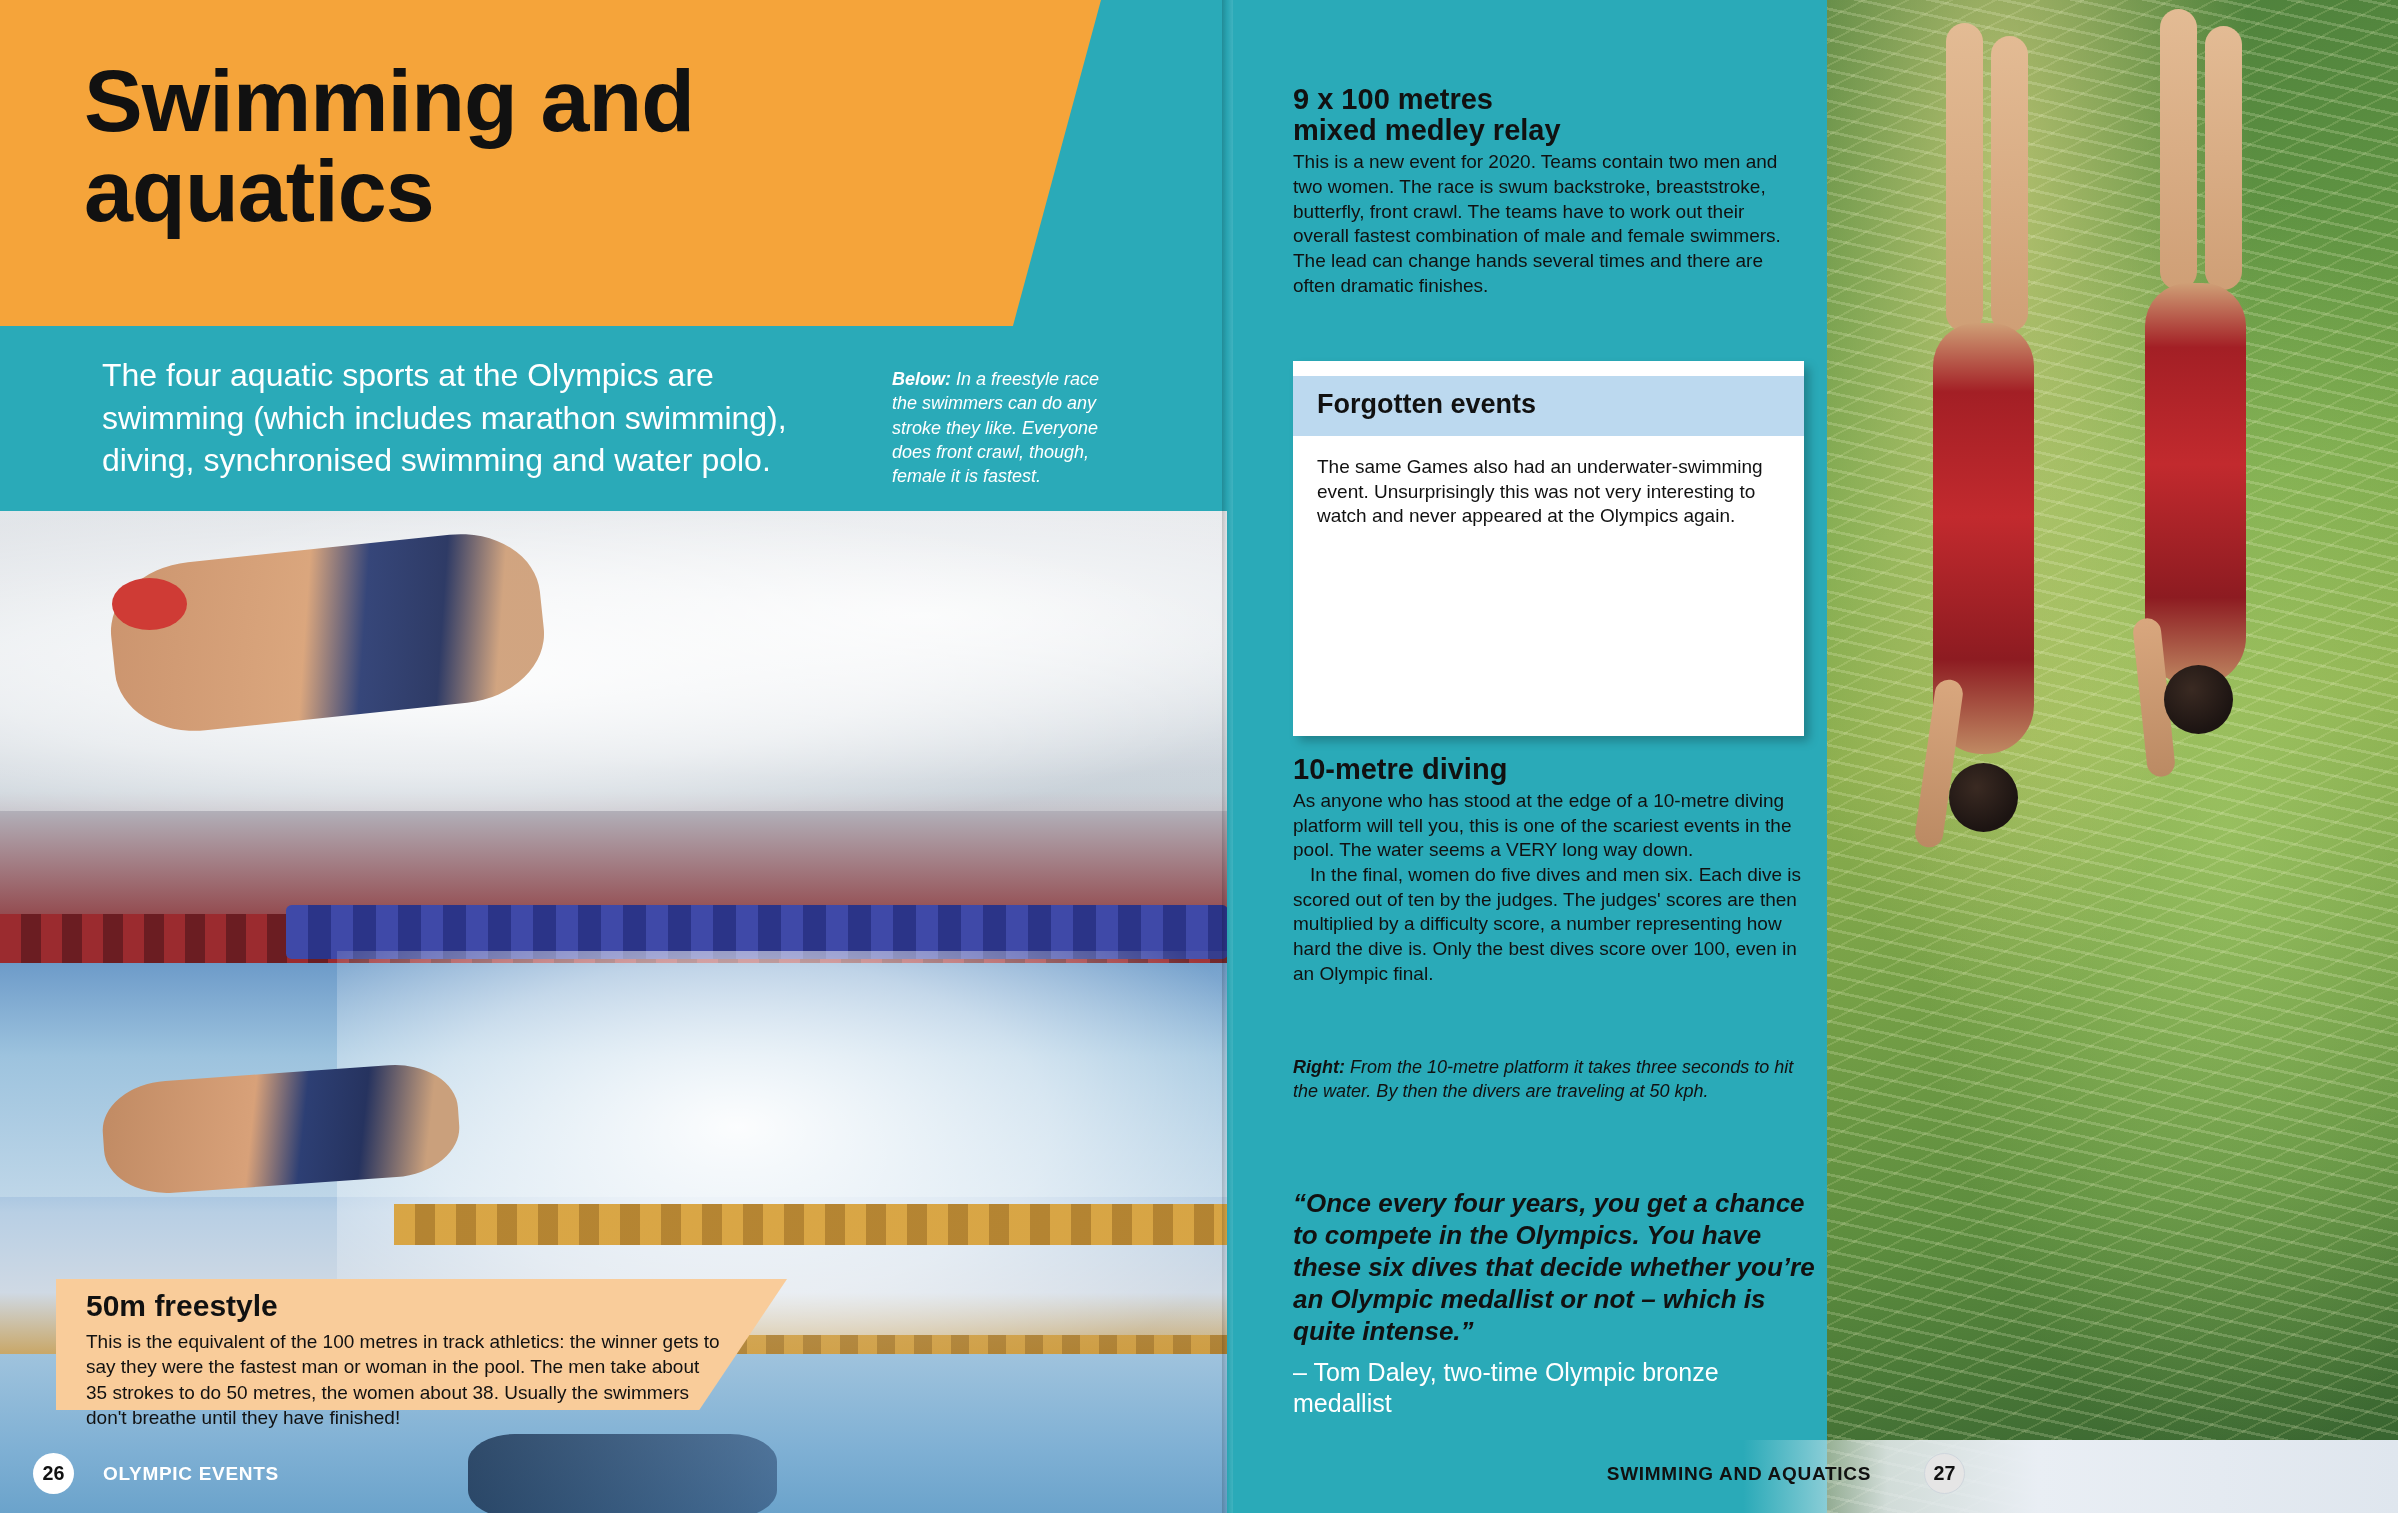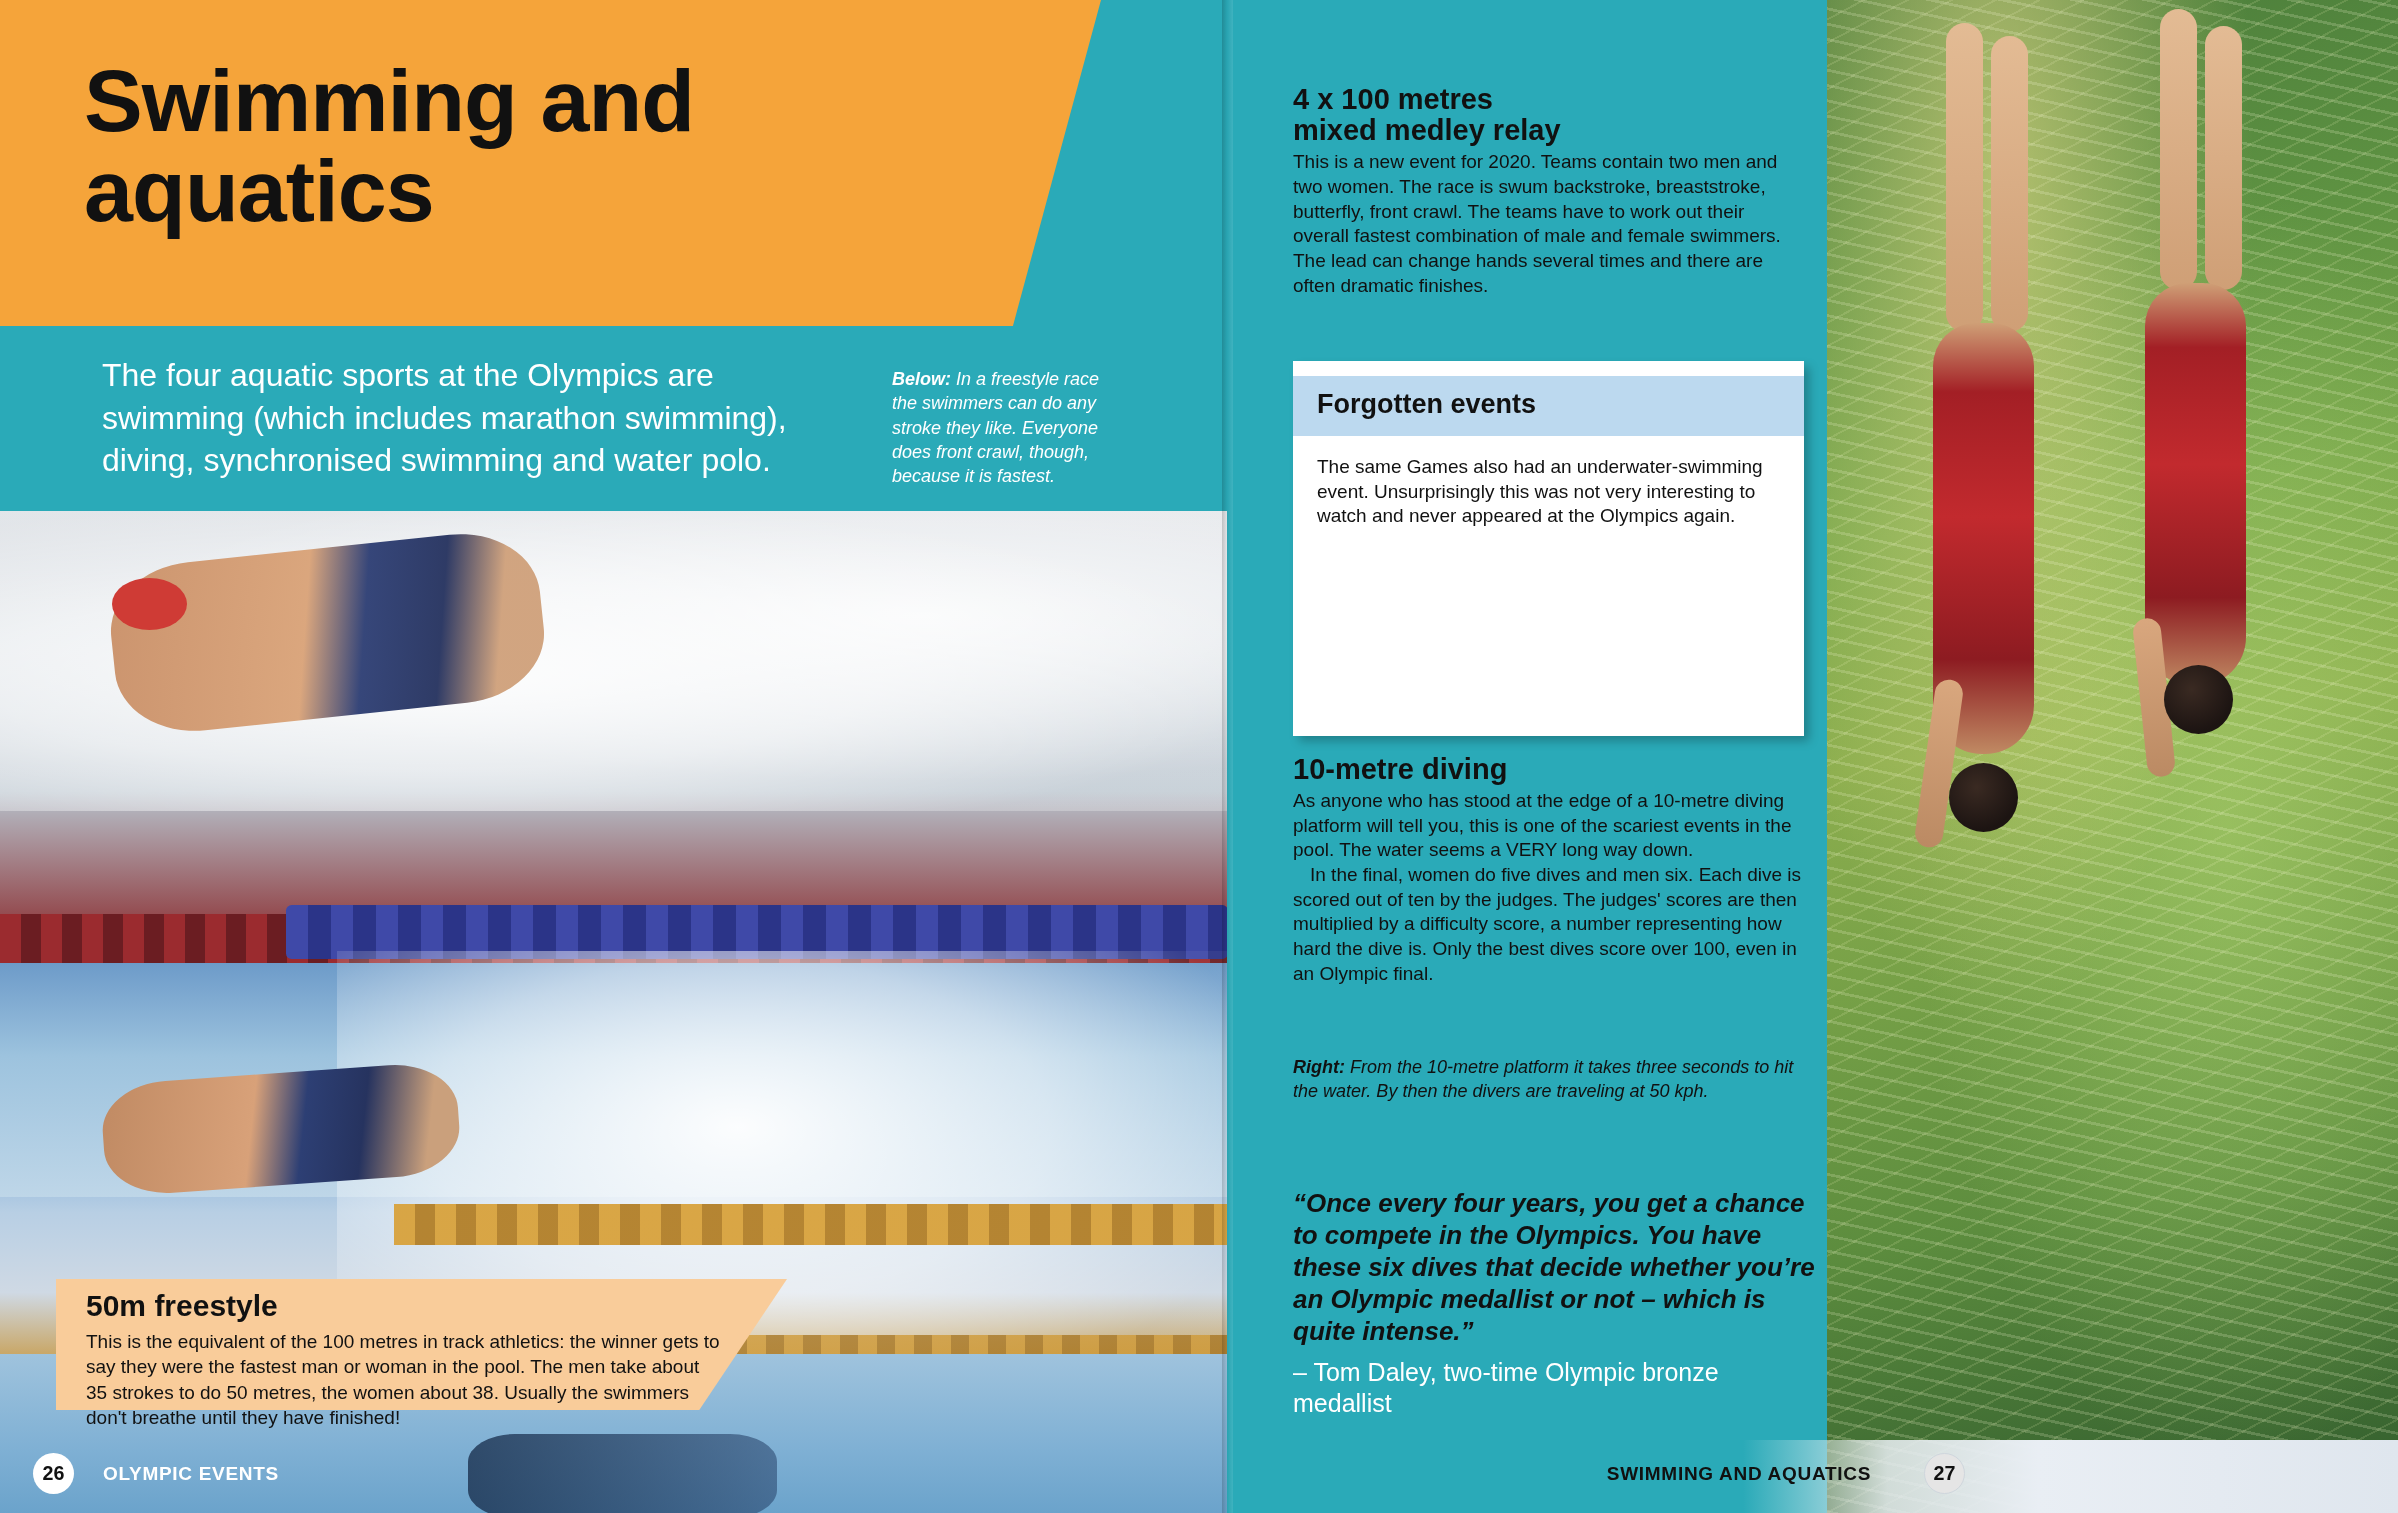--- a/index.html
+++ b/index.html
@@ -324,21 +324,21 @@
 <div class="spread">
 
   <div class="page-left">
 
     <div class="title-banner"></div>
     <h1 class="title-text">Swimming and aquatics</h1>
 
     <p class="intro-text">The four aquatic sports at the Olympics are swimming (which includes marathon swimming), diving, synchronised swimming and water polo.</p>
 
     <div class="below-caption">
-      <b>Below:</b><span> In a freestyle race the swimmers can do any stroke they like. Everyone does front crawl, though, because it is fastest.</span>
+      <b>Below:</b><span> In a freestyle race the swimmers can do any stroke they like. Everyone does front crawl, though, female it is fastest.</span>
     </div>
 
     <div class="swim-photo">
       <div class="foam1"></div>
       <div class="swimmer1"></div>
       <div class="cap1"></div>
       <div class="lane-red"></div>
       <div class="lane-blue"></div>
       <div class="water-mid"></div>
       <div class="foam2"></div>
@@ -356,21 +356,21 @@
     <div class="footer-left">
       <div class="page-num-left">26</div>
       <div class="footer-label-left">OLYMPIC EVENTS</div>
     </div>
   </div>
 
   <div class="page-right">
 
     <div class="col-text relay-block">
       <div class="sec-head">
-        <span>4 x 100 metres</span><br>
+        <span>9 x 100 metres</span><br>
         <span>mixed medley relay</span>
       </div>
       <div class="sec-body">This is a new event for 2020. Teams contain two men and two women. The race is swum backstroke, breaststroke, butterfly, front crawl. The teams have to work out their overall fastest combination of male and female swimmers. The lead can change hands several times and there are often dramatic finishes.</div>
     </div>
 
     <div class="forgotten-box">
       <div class="forgotten-strip"></div>
       <div class="forgotten-title">Forgotten events</div>
       <div class="forgotten-body">
         <p>The same Games also had an underwater-swimming event. Unsurprisingly this was not very interesting to watch and never appeared at the Olympics again.</p>

